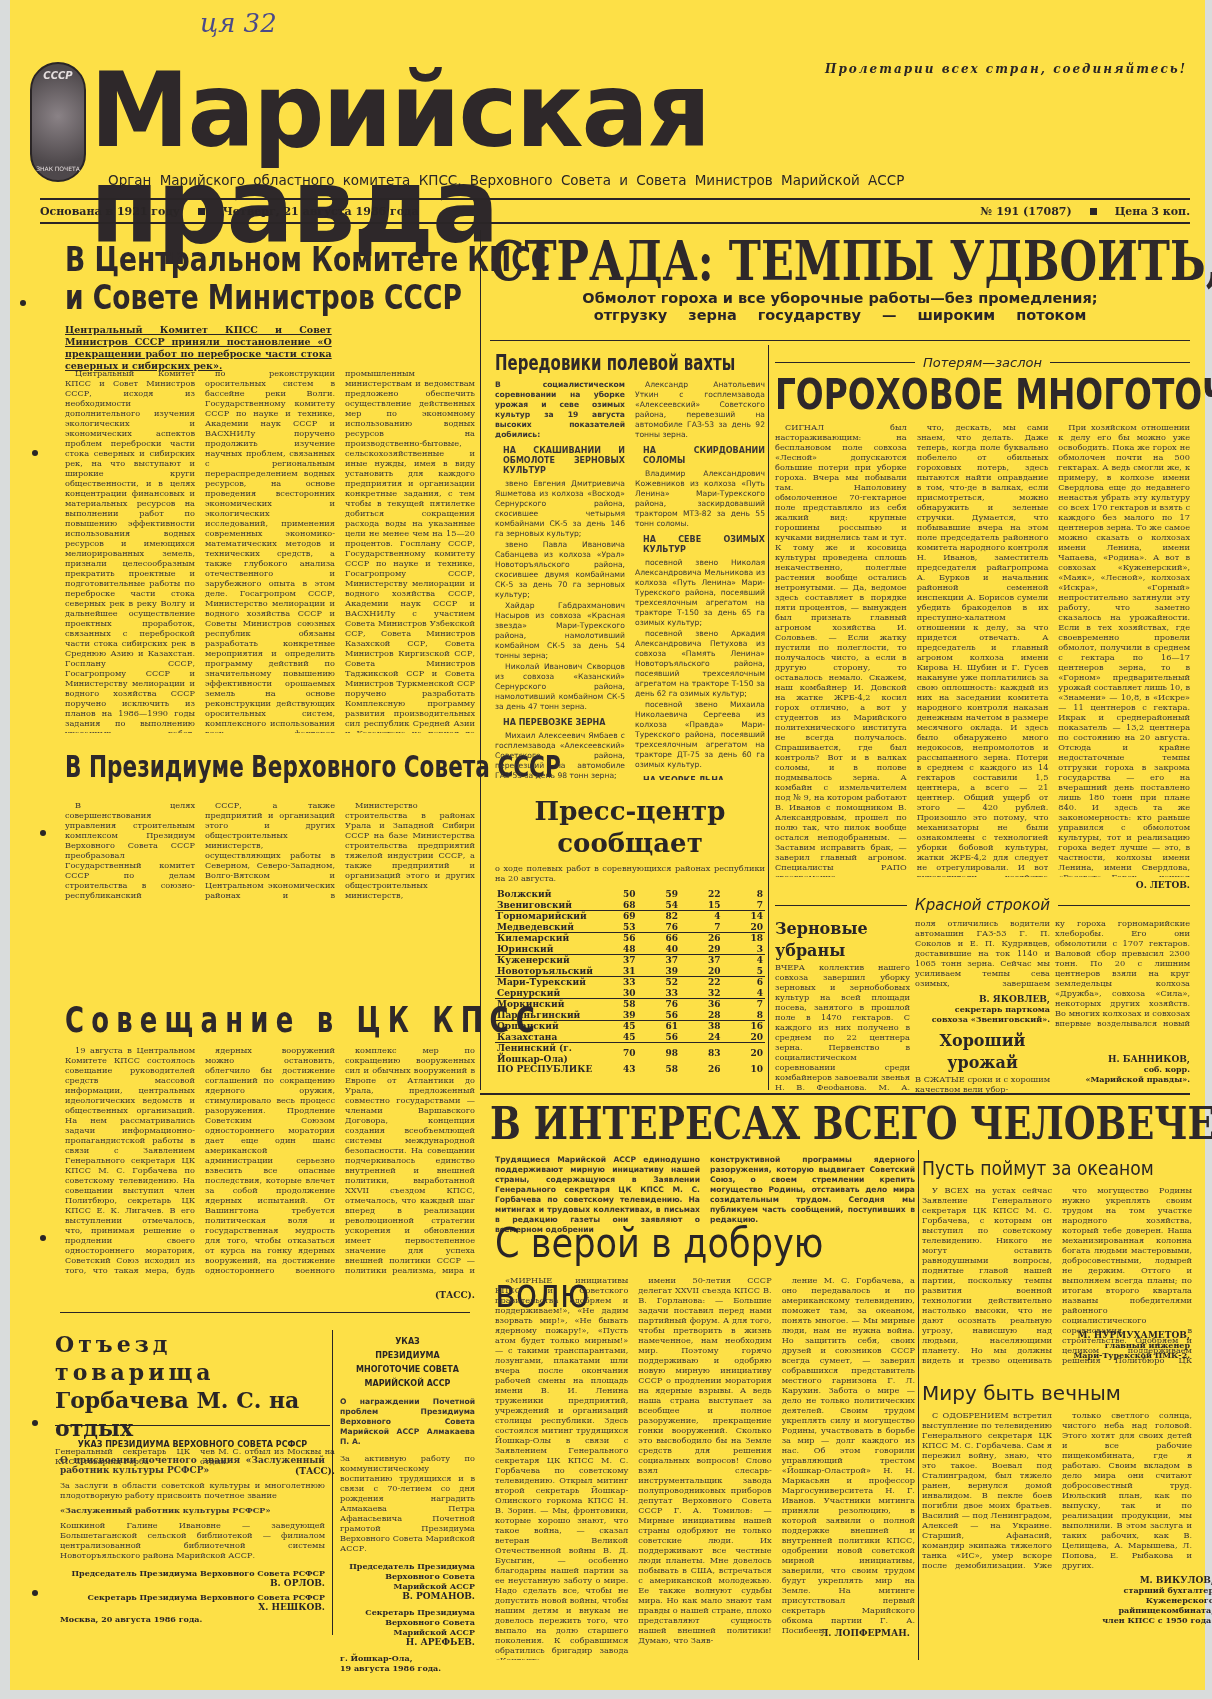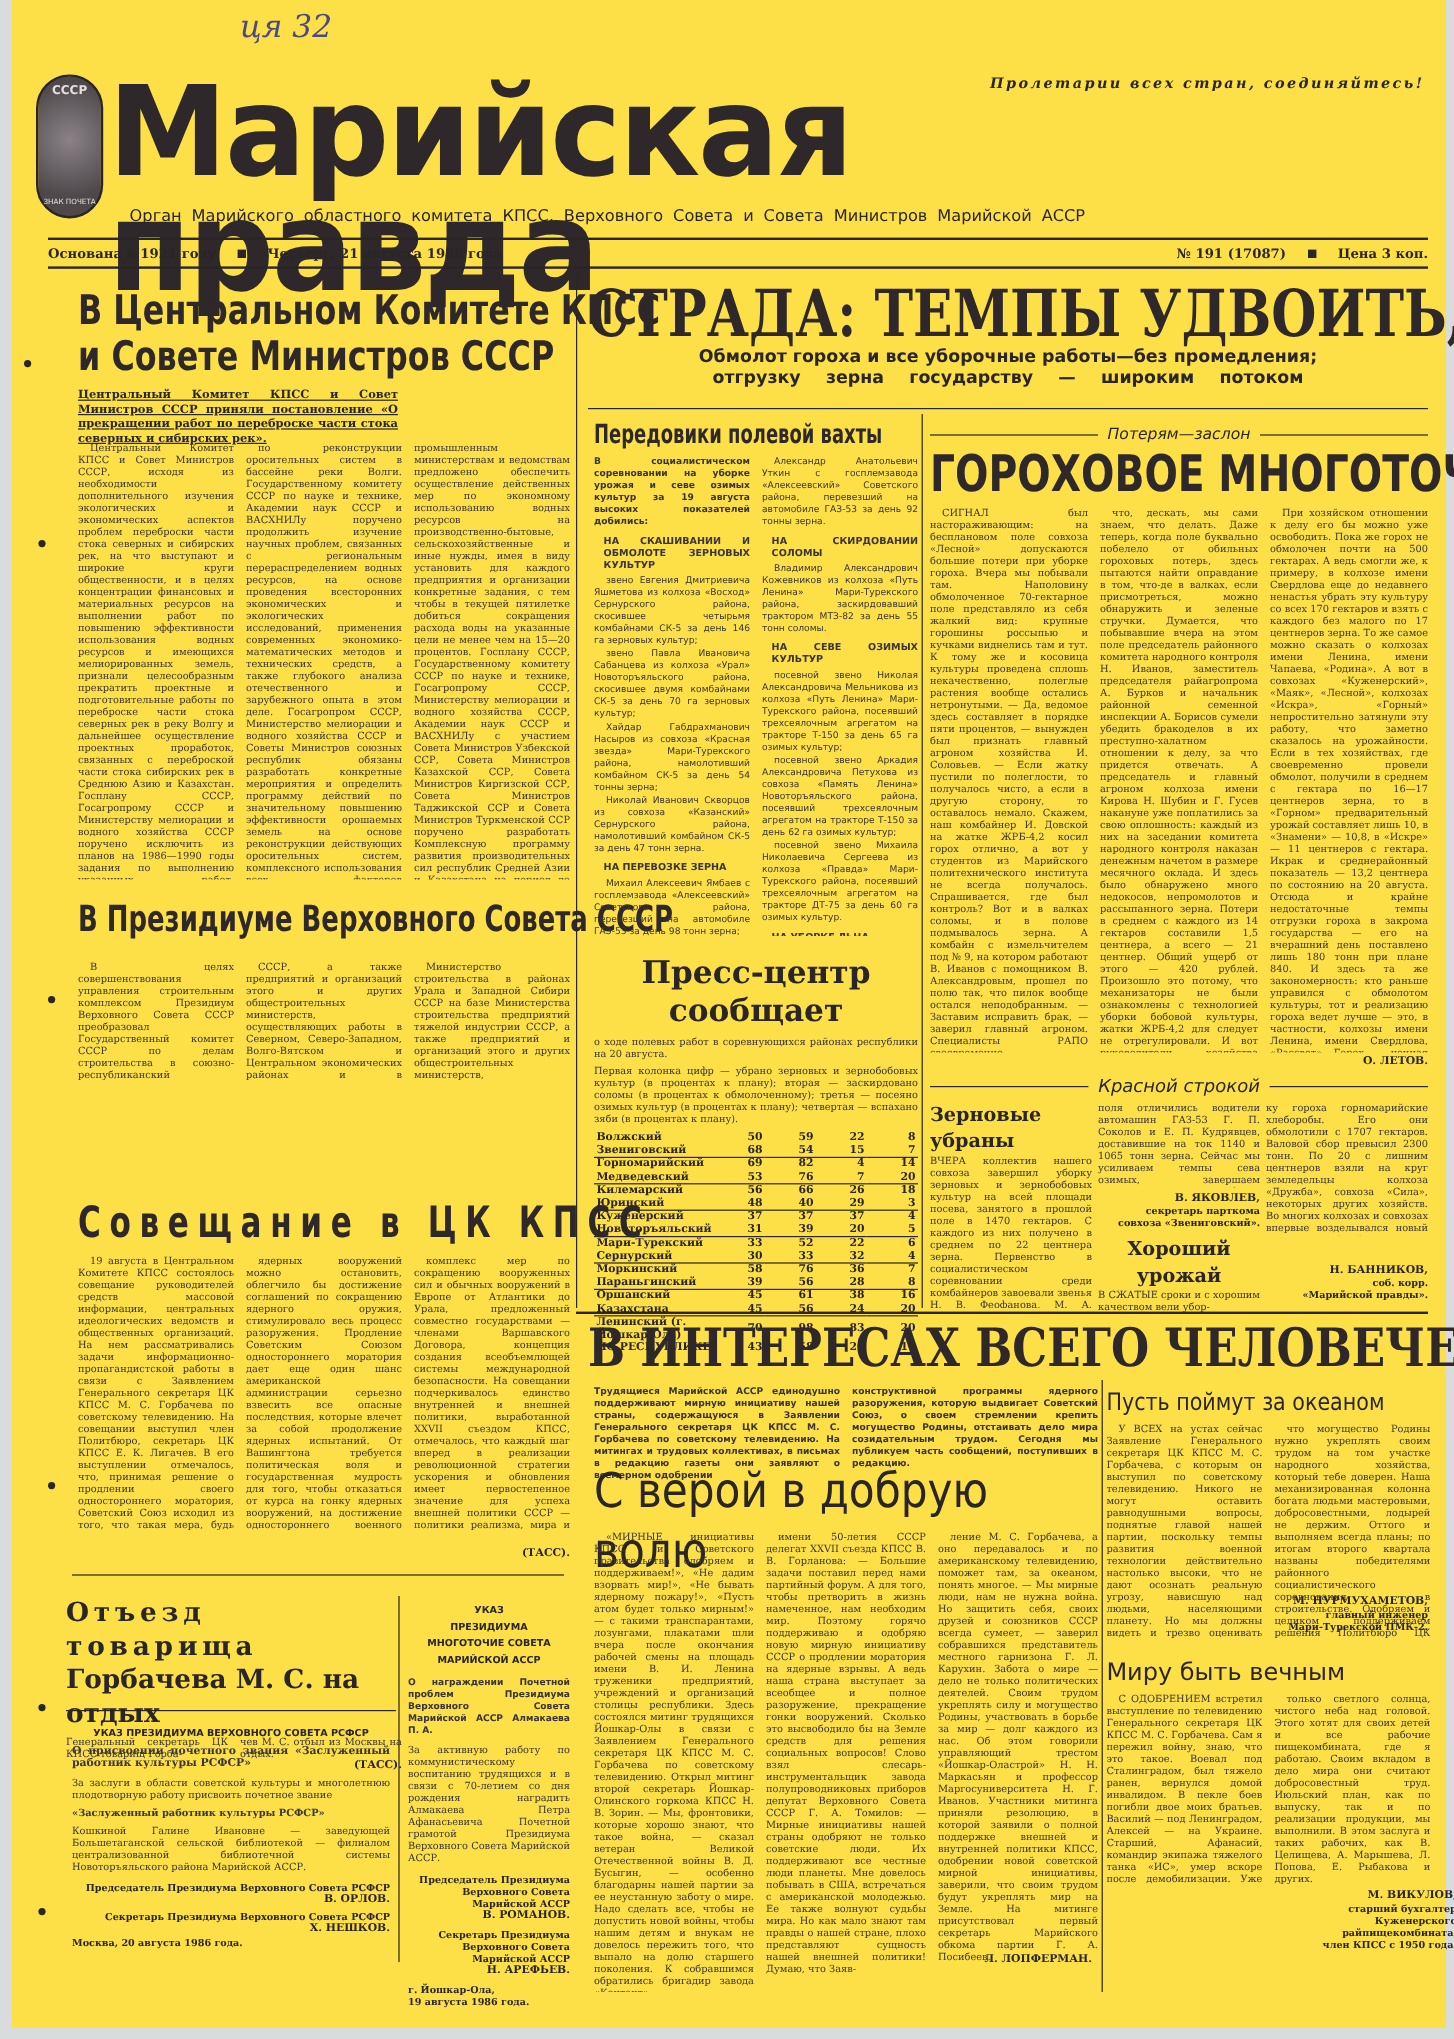--- a/index.html
+++ b/index.html
@@ -3,21 +3,21 @@
 <meta charset="utf-8">
 <style>
   * { box-sizing: border-box; margin: 0; padding: 0; }
   html, body { width: 1212px; height: 1699px; background: #d9dcdc; overflow: hidden; }
   body { font-family: "DejaVu Serif", serif; color: #2a2526; position: relative; }
   .paper { position: absolute; left: 10px; top: 0; width: 1195px; height: 1690px; background: #fde047; }
   .handwriting { position: absolute; left: 190px; top: 8px; font-family: "DejaVu Serif", serif; font-style: italic; color: #4a4a8a; font-size: 26px; }
   .slogan { position: absolute; right: 18px; top: 62px; font-family: "DejaVu Serif", serif; font-style: italic; font-weight: bold; font-size: 12px; letter-spacing: 2px; color: #2a2526; }
   .emblem { position: absolute; left: 20px; top: 62px; width: 56px; height: 120px; border-radius: 28px; background: radial-gradient(circle at 50% 45%, #8a8286 0%, #4e484b 70%); border: 2px solid #2a2526; }
   .emblem-label { position: absolute; bottom: 8px; left: 0; width: 100%; text-align: center; font-size: 6px; color: #e5dede; font-family: "DejaVu Sans", sans-serif; }
-  .emblem-top { position: absolute; top: 6px; left: 0; width: 100%; text-align: center; font-size: 10px; color: #e5dede; font-family: "DejaVu Sans", sans-serif; font-weight: bold; }
+  .emblem-top { position: absolute; top: 6px; left: 0; width: 100%; text-align: center; font-size: 10px; color: #e5dede; font-family: "DejaVu Sans", sans-serif; font-weight: bold; font-style: italic; }
   .masthead { position: absolute; left: 80px; top: 62px; width: 1100px; font-family: "DejaVu Sans", sans-serif; font-weight: bold; font-size: 104px; line-height: 96px; letter-spacing: -2px; transform: scaleX(0.96); transform-origin: left; color: #2e282a; }
   .organ { position: absolute; left: 98px; top: 172px; font-family: "DejaVu Sans", sans-serif; font-size: 13.5px; word-spacing: 4px; color: #2a2526; }
   .rule { position: absolute; height: 2px; background: #2a2526; }
   .infobar { position: absolute; left: 30px; top: 205px; width: 1150px; font-size: 11px; display: flex; align-items: center; font-family: "DejaVu Serif", serif; font-weight: bold; }
   .sq { display: inline-block; width: 7px; height: 7px; background: #2a2526; margin: 0 18px; }
   .h-condensed { font-family: "DejaVu Sans", sans-serif; font-weight: bold; transform-origin: left top; white-space: nowrap; color: #2e282a; }
   .abs { position: absolute; }
   .cols { position: absolute; display: flex; gap: 10px; }
   .col { flex: 1; font-size: 8.2px; line-height: 10px; text-align: justify; color: #3a3536; }
   .col p { text-indent: 10px; margin-bottom: 1px; }
@@ -187,21 +187,20 @@
       <p>посевной звено Аркадия Александровича Петухова из совхоза «Память Ленина» Новоторъяльского района, посеявший трехсеялочным агрегатом на тракторе Т-150 за день 62 га озимых культур;</p>
       <p>посевной звено Михаила Николаевича Сергеева из колхоза «Правда» Мари-Турекского района, посеявший трехсеялочным агрегатом на тракторе ДТ-75 за день 60 га озимых культур.</p>
       <div class="subhead">НА УБОРКЕ ЛЬНА</div>
 
     </div>
   </div>
 
   <div class="abs" style="left:485px; top:795px; width:270px;">
     <div style="font-family:'DejaVu Serif',serif; font-weight:bold; font-size:26px; line-height:32px; text-align:center;">Пресс-центр сообщает</div>
     <div class="col" style="margin-top:4px;">о ходе полевых работ в соревнующихся районах республики на 20 августа.</div>
-    <div class="col" style="margin-top:4px;">Первая колонка цифр — убрано зерновых и зернобобовых культур (в процентах к плану); вторая — заскирдовано соломы (в процентах к обмолоченному); третья — посеяно озимых культур (в процентах к плану); четвертая — вспахано зяби (в процентах к плану).</div>
     <table class="press" style="margin-top:6px;">
       <tbody id="press-tbody">
           <tr>
             <td>Волжский</td>
             <td class="n">50</td>
             <td class="n">59</td>
             <td class="n">22</td>
             <td class="n">8</td>
           </tr>
           <tr>

